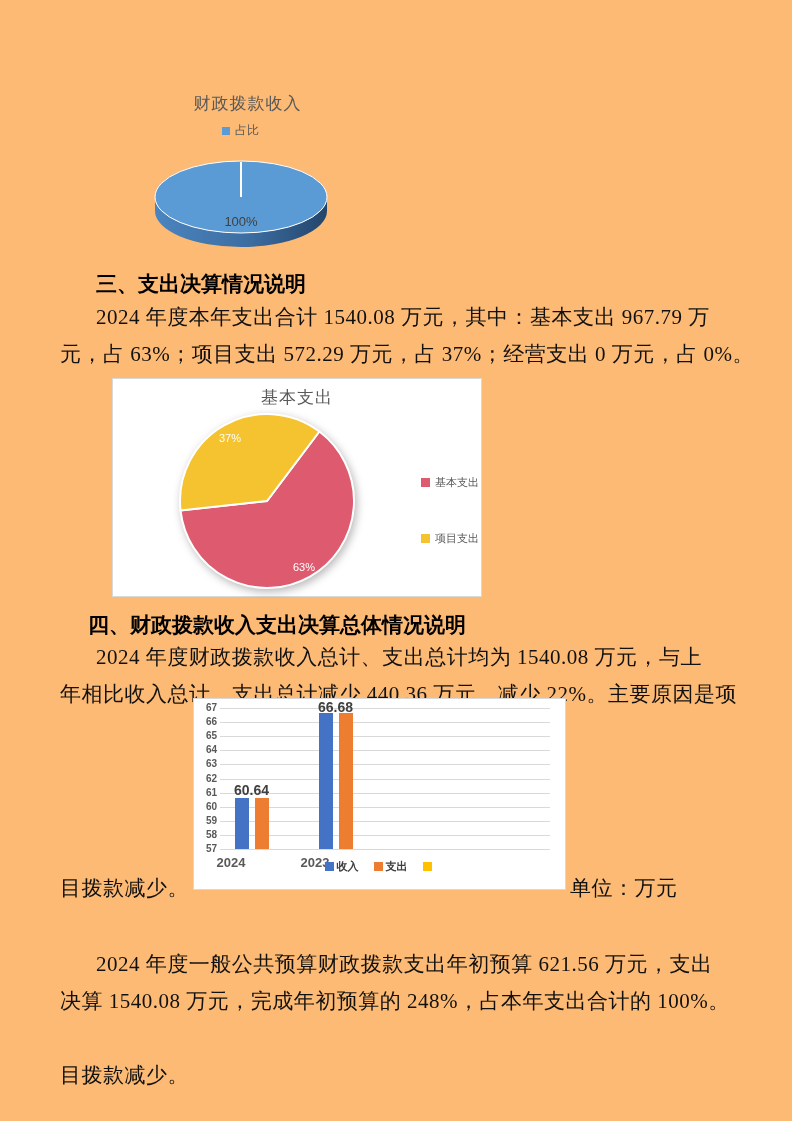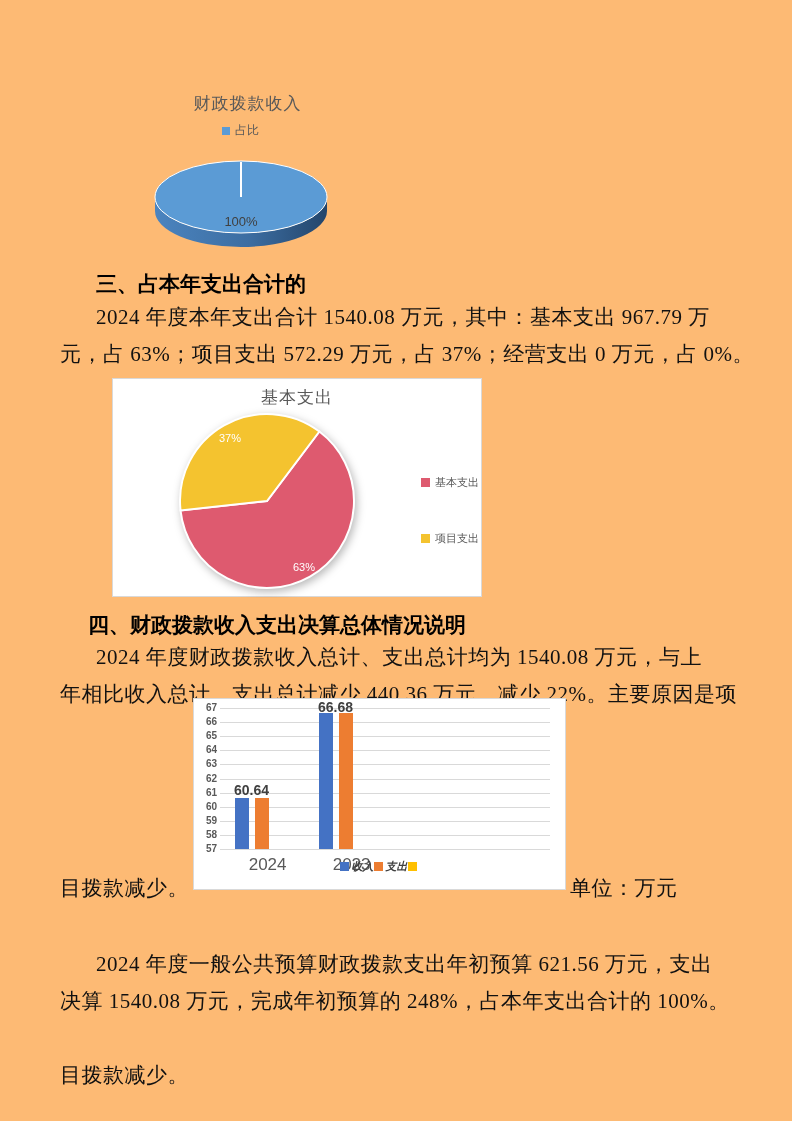--- a/index.html
+++ b/index.html
@@ -14,23 +14,23 @@
               font-size:11px;color:#595959;}
   .sq{width:9px;height:9px;display:inline-block;flex:0 0 auto;}
   .pie-label{position:absolute;transform:translate(-50%,-50%);color:#fff;
              font-family:"Liberation Sans",sans-serif;font-size:11px;}
   .tick{position:absolute;left:0;width:23px;text-align:right;font-family:"Liberation Sans",sans-serif;
         font-size:10px;color:#595959;font-weight:600;}
   .gridline{position:absolute;left:26px;width:330px;height:1px;background:#d9d9d9;}
   .bar{position:absolute;width:14px;}
   .bar-val{position:absolute;width:70px;text-align:center;font-family:"Liberation Sans",sans-serif;
            font-size:14px;font-weight:bold;color:#404040;}
-  .cat{position:absolute;width:70px;text-align:right;font-family:"Liberation Sans",sans-serif;
-       font-size:17px;font-weight:400;color:#595959;}
-  .bar-legend{position:absolute;left:0;right:0;display:flex;justify-content:center;gap:0;font-style:italic;}
+  .cat{position:absolute;width:70px;text-align:left;font-family:"Liberation Sans",sans-serif;
+       font-size:13px;font-weight:700;color:#595959;}
+  .bar-legend{position:absolute;left:0;right:0;display:flex;justify-content:center;gap:15px;}
   .bar-legend .legend-row{color:#404040;font-weight:600;gap:3px;}
 </style>
 </head>
 <body>
 
 <div id="page">
 
   <div class="abs chart-title" style="left:160px;top:92px;width:175px;text-align:center;">财政拨款收入</div>
 
   <div class="abs legend-row" style="left:222px;top:122px;font-size:12px;">
@@ -45,21 +45,21 @@
         <stop offset="55%" stop-color="#3C6DA1"></stop>
         <stop offset="100%" stop-color="#23456B"></stop>
       </linearGradient>
     </defs>
     <path d="M1,37 L1,51 A86,36 0 0 0 173,51 L173,37 A86,36 0 0 1 1,37 Z" fill="url(#rimGrad)"></path>
     <ellipse cx="87" cy="37" rx="86" ry="36" stroke="#fff" stroke-width="1" fill="#5B9BD5"></ellipse>
     <line x1="87" y1="37" x2="87" y2="2" stroke="#fff" stroke-width="2"></line>
     <text x="87" y="66" text-anchor="middle" font-family="Liberation Sans, sans-serif" font-size="13" fill="#404040">100%</text>
   </svg>
 
-  <div class="abs heading" style="left:96px;top:270px;">三、占本年支出合计的</div>
+  <div class="abs heading" style="left:96px;top:270px;">三、支出决算情况说明</div>
   <div class="abs body-line" style="left:96px;top:303px;">2024 年度本年支出合计 1540.08 万元，其中：基本支出 967.79 万</div>
   <div class="abs body-line" style="left:60px;top:340px;">元，占 63%；项目支出 572.29 万元，占 37%；经营支出 0 万元，占 0%。</div>
 
   <div class="chart-box" style="left:112px;top:378px;width:370px;height:219px;">
     <div class="abs chart-title" style="left:0;top:7px;width:100%;text-align:center;">基本支出</div>
     <svg width="370" height="219" viewBox="0 0 370 219" style="position:absolute;left:0;top:0;">
       <g style="filter:drop-shadow(2px 3px 4px rgba(0,0,0,.28));">
         <path stroke="#fff" stroke-width="2" fill="#DE5A6F" d="M154,122 L206.3579070142282,52.51871062588552 A87,87 0 1 1 67.50886613440856,131.39594394642396 Z"></path>
         <path stroke="#fff" stroke-width="2" fill="#F4C32F" d="M154,122 L67.50886613440856,131.39594394642396 A87,87 0 0 1 206.35790701422818,52.51871062588549 Z"></path>
       </g>

